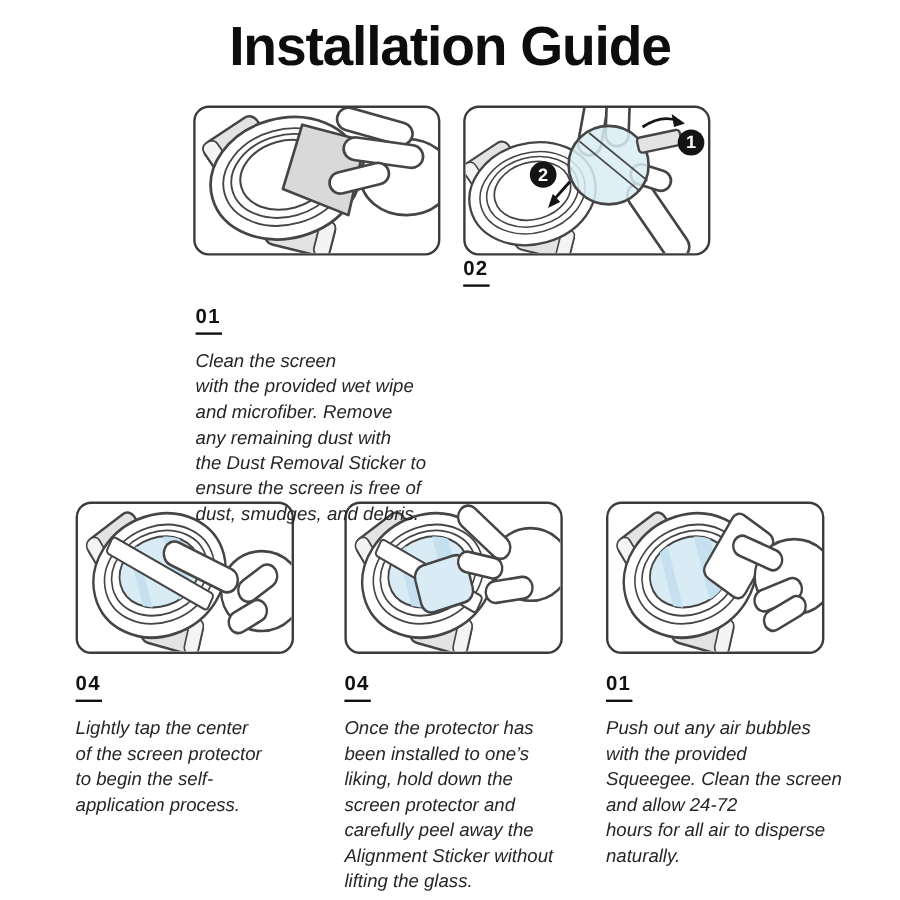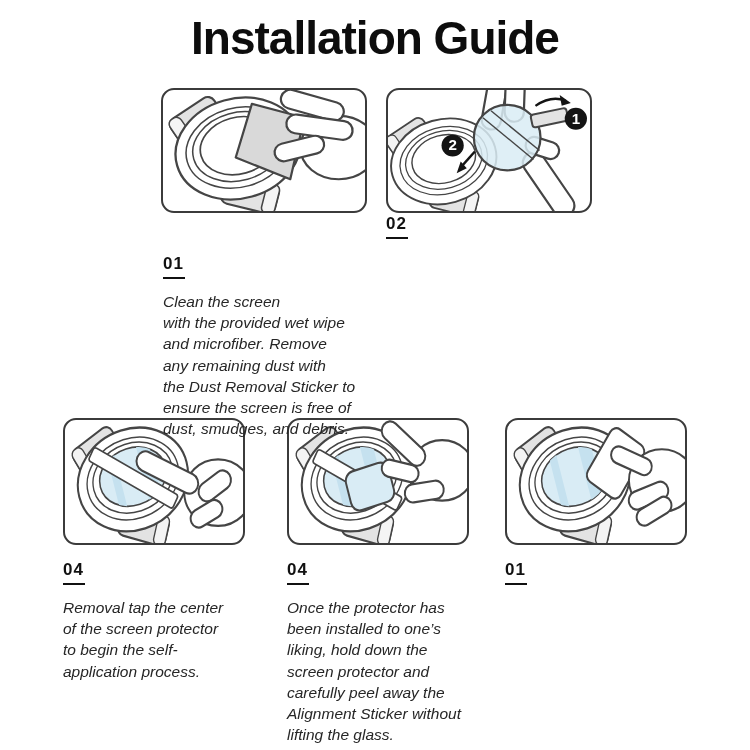--- a/index.html
+++ b/index.html
@@ -182,34 +182,40 @@
 ensure the screen is free of
 dust, smudges, and debris.</p>
   </div>
 
   <div class="step" id="step2">
     <div class="step-num">02</div>
   </div>
 
   <div class="step" id="step3">
     <div class="step-num">04</div>
-    <p class="step-desc">Removal tap the center
+    <p class="step-desc">Lightly tap the center
 of the screen protector
 to begin the self-
 application process.</p>
   </div>
 
   <div class="step" id="step4">
     <div class="step-num">04</div>
     <p class="step-desc">Once the protector has
 been installed to one’s
 liking, hold down the
 screen protector and
 carefully peel away the
 Alignment Sticker without
 lifting the glass.</p>
   </div>
 
   <div class="step" id="step5">
     <div class="step-num">01</div>
+    <p class="step-desc">Push out any air bubbles
+with the provided
+Squeegee. Clean the screen
+and allow 24-72
+hours for all air to disperse
+naturally.</p>
   </div>
 
 </div>
 
 </body></html>

